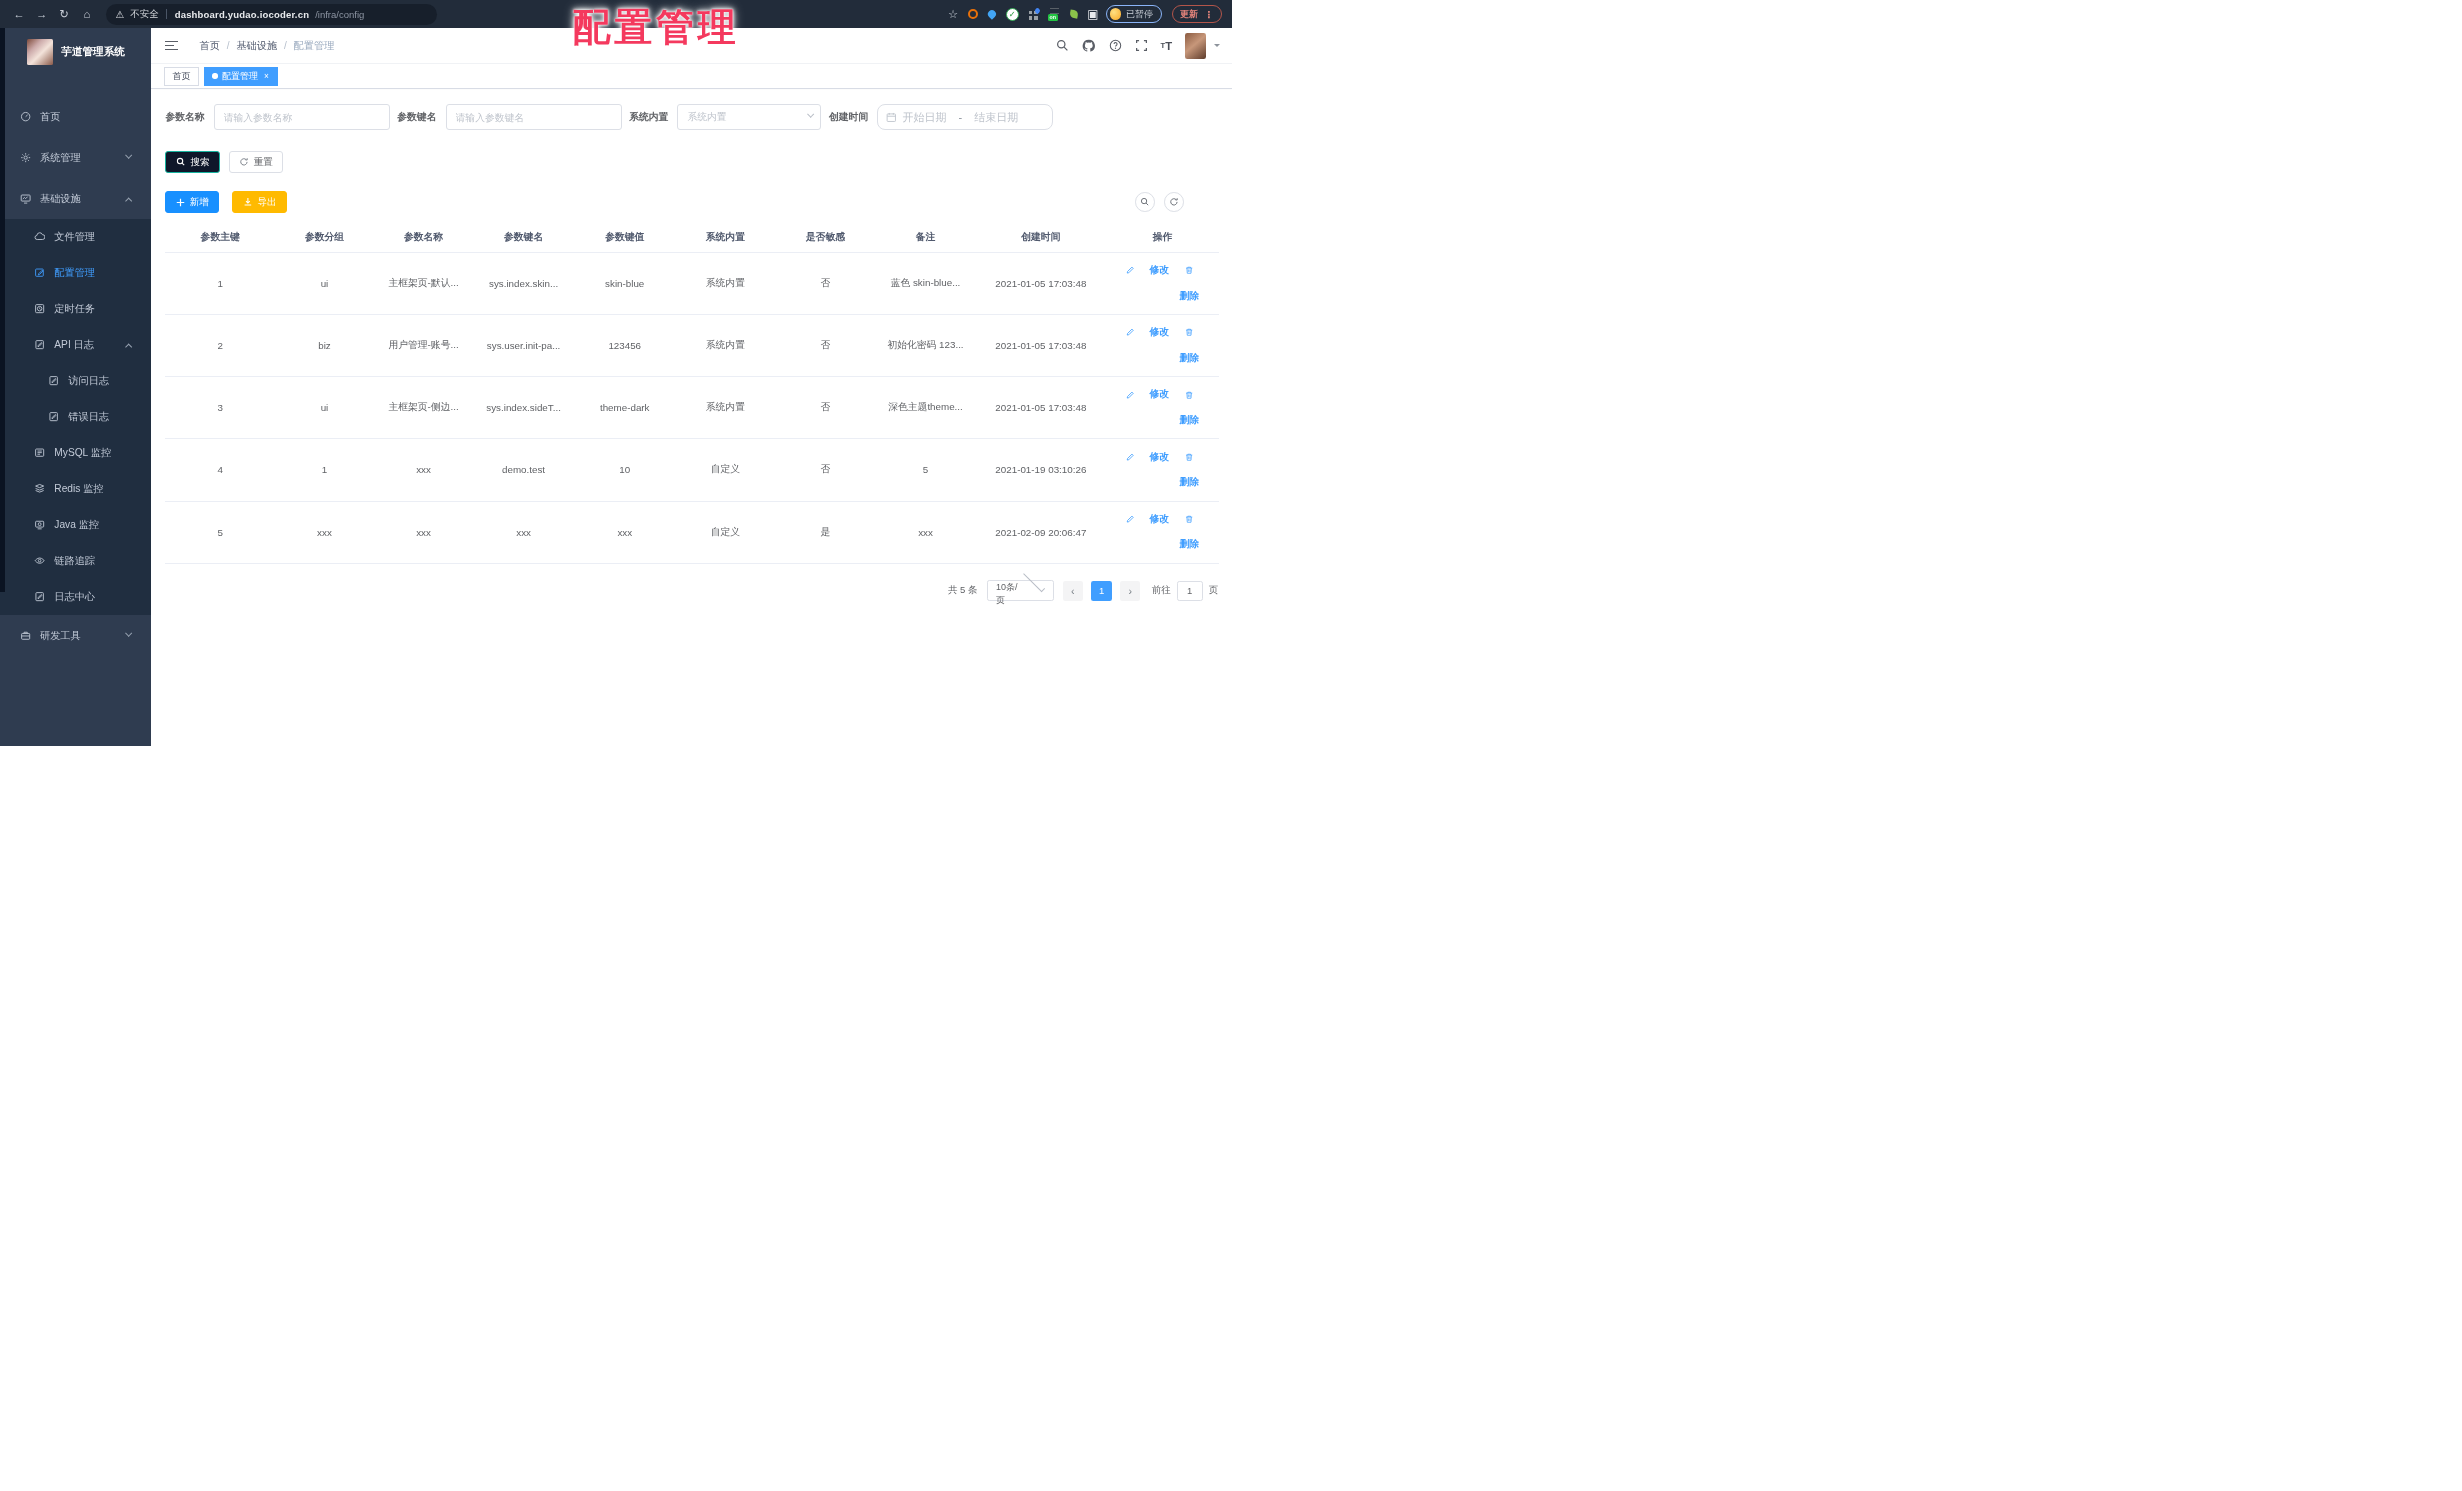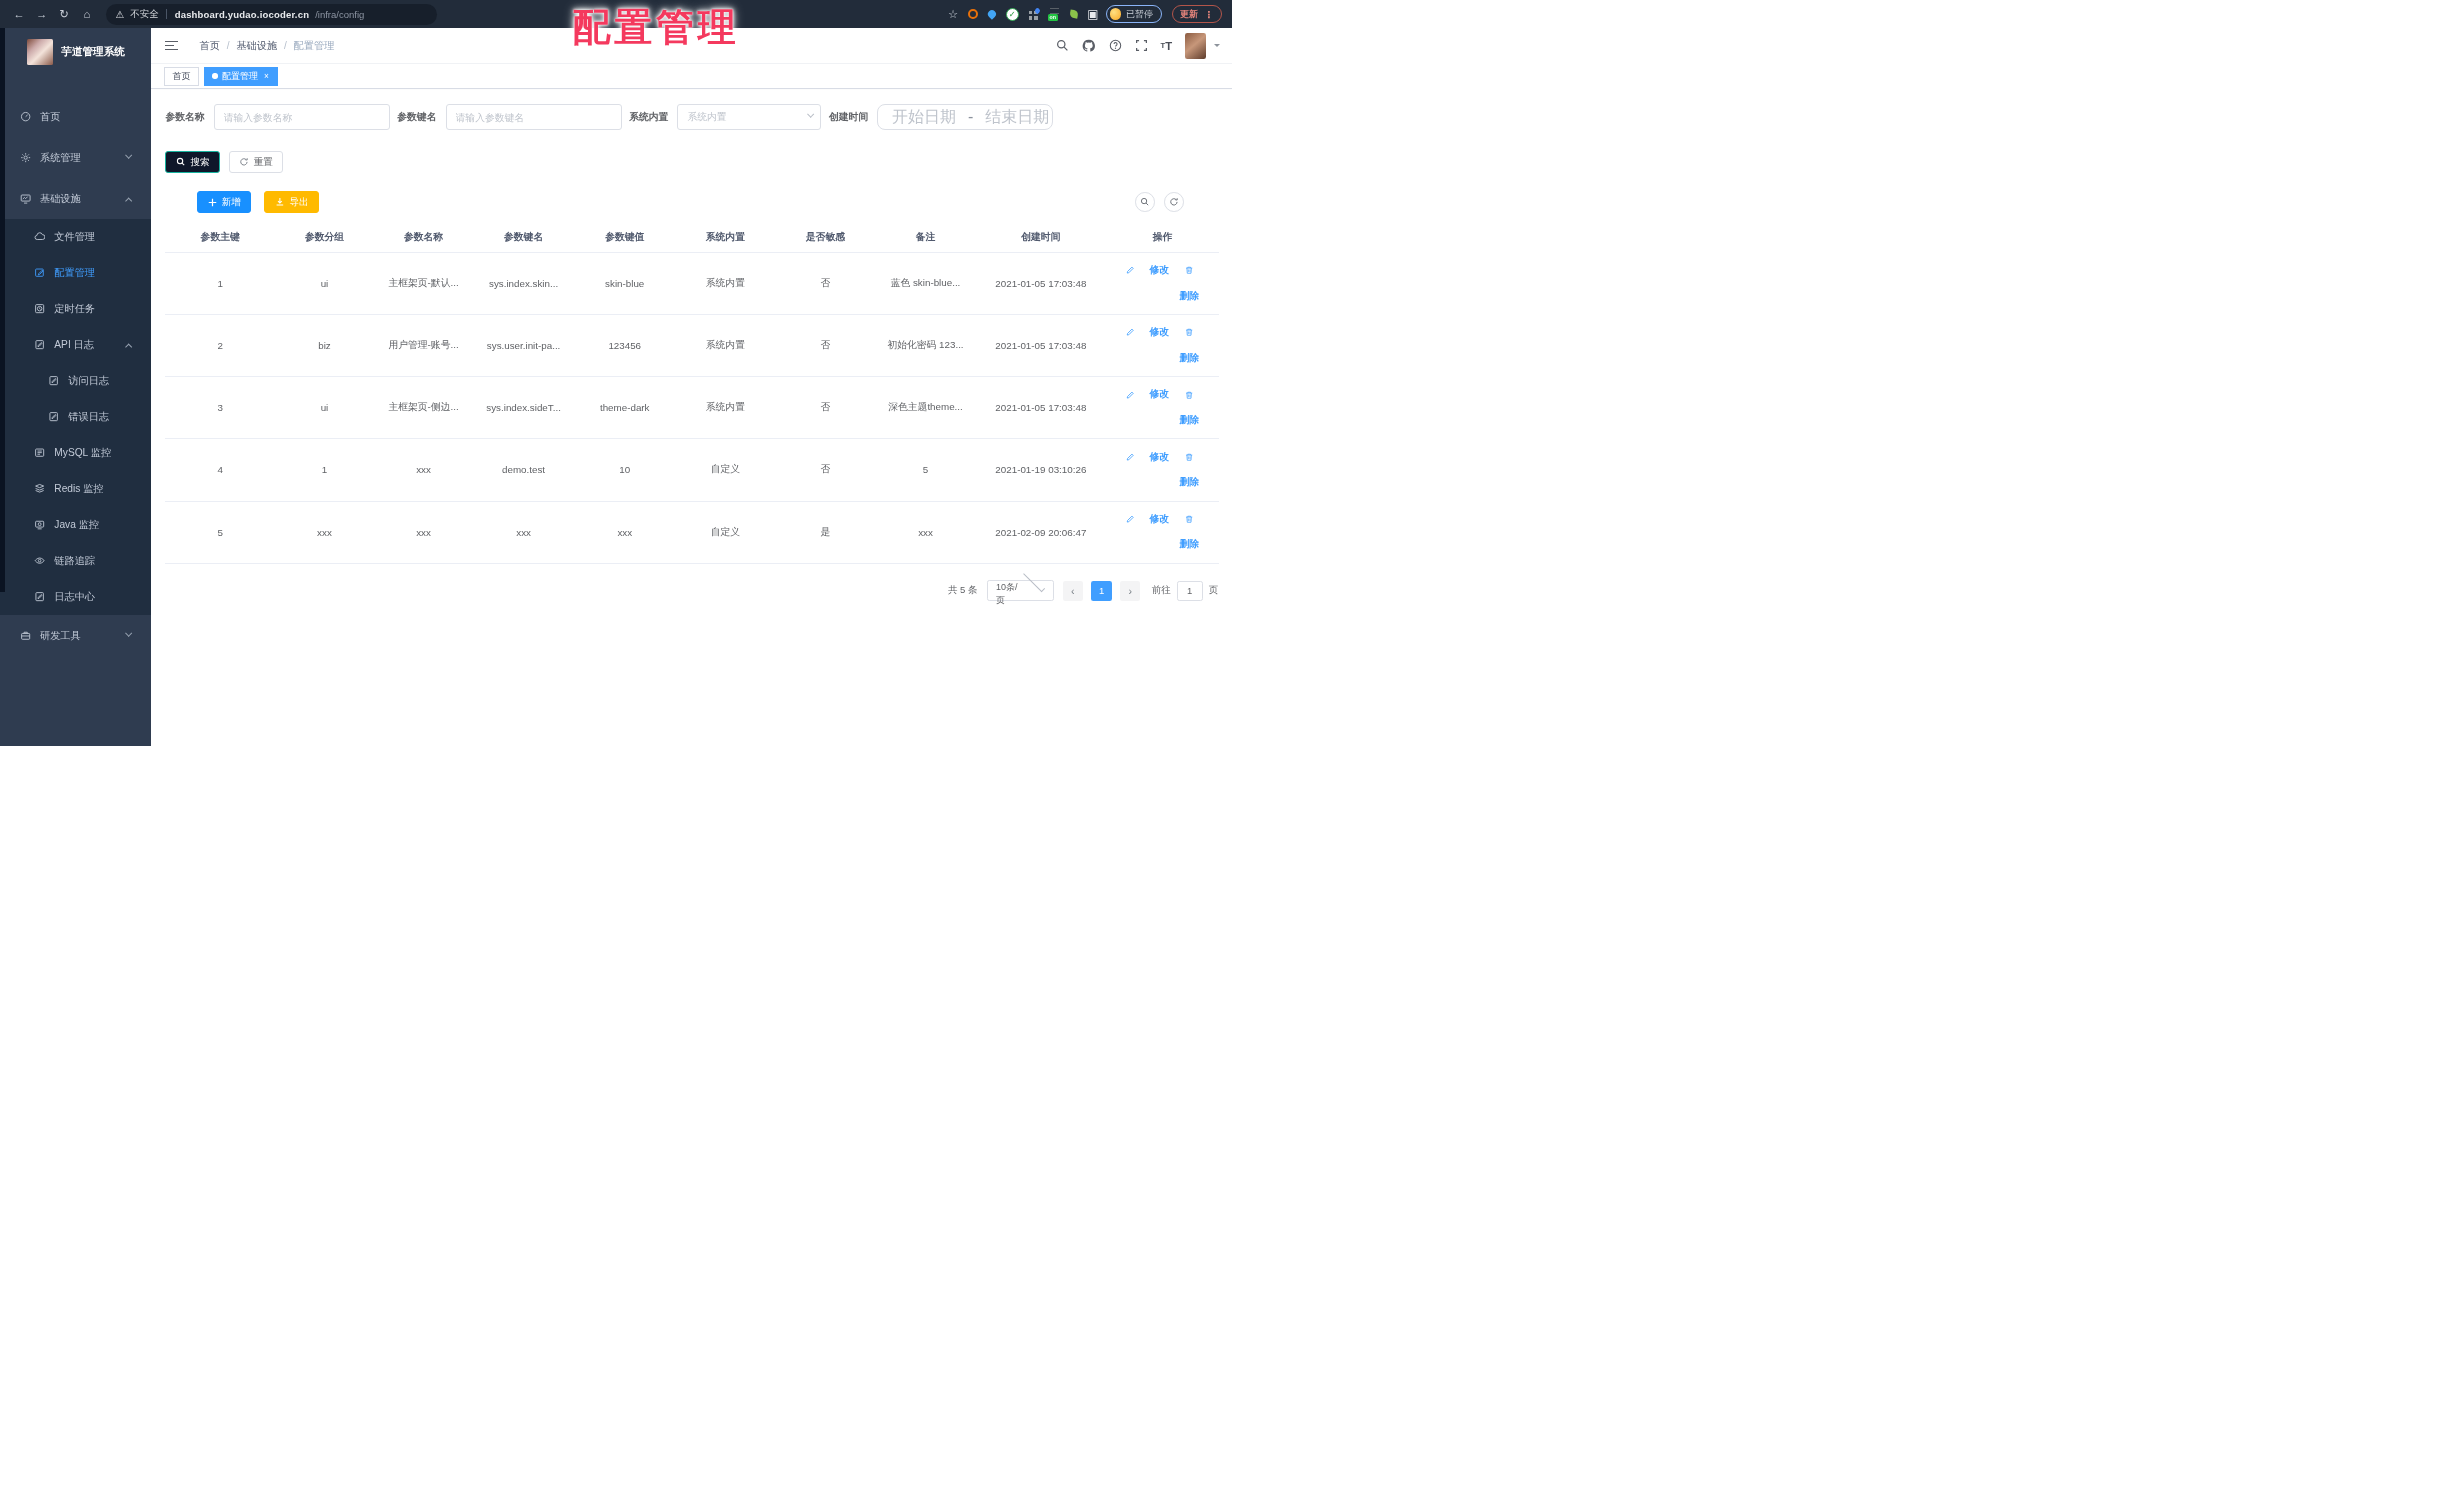--- a/index.html
+++ b/index.html
@@ -91,29 +91,29 @@
   .content { padding:15px 13px 0 14.4px; flex:1; position:relative; }
 
   
   .filter-row { display:flex; align-items:center; gap:7.6px; flex-wrap:nowrap; }
   .f-label { font-size:9.8px; font-weight:bold; color:#606266; white-space:nowrap; margin-right:1.5px; }
   .f-input { height:26px; border:0.8px solid #dcdfe6; border-radius:3px; padding:0 9px; font-size:9.8px; color:#606266; width:176px; outline:none; font-family:inherit; }
   .f-input::placeholder { color:#bfc4cc; }
   .f-select { height:26px; border:0.8px solid #dcdfe6; border-radius:3px; padding:0 7.6px 0 9px; font-size:9.8px; color:#bfc4cc; width:144px; display:flex; align-items:center; cursor:pointer; }
   .f-select .ph { flex:1; }
   .sel-caret { width:5.3px; height:5.3px; border-right:1px solid #b8bdc6; border-bottom:1px solid #b8bdc6; transform:rotate(45deg) translate(-1.5px,-1.5px); }
-  .f-date { height:26px; border:0.8px solid #dcdfe6; border-radius:8px; padding:0 7.6px; font-size:16px; width:176px; display:flex; align-items:center; gap:6px; color:#bfc4cc; cursor:pointer; }
+  .f-date { height:26px; border:0.8px solid #dcdfe6; border-radius:8px; padding:0 7.6px; font-size:11px; width:176px; display:flex; align-items:center; gap:6px; color:#bfc4cc; cursor:pointer; }
   .f-date .dsep { color:#8a919c; flex:0 0 auto; padding:0 6px; }
   .f-date span { white-space:nowrap; }
 
   
   .btn { height:22px; border-radius:3px; border:0.8px solid transparent; display:inline-flex; align-items:center; gap:4.5px; padding:0 9.8px; font-size:9.5px; cursor:pointer; font-family:inherit; }
   .btn-search { background:#0f172a; border-color:#17b4a0; color:#fff; }
   .btn-reset { background:#fff; border-color:#dcdfe6; color:#606266; }
-  .btn-add { background:#1890ff; border-color:#1890ff; color:#fff;margin-left:32px; }
+  .btn-add { background:#1890ff; border-color:#1890ff; color:#fff; }
   .btn-export { background:#ffba00; border-color:#ffba00; color:#fff; }
   .btn-row1 { margin-top:21px; display:flex; gap:8.3px; }
   .btn-row2 { margin-top:18px; display:flex; gap:13px; align-items:center; }
   .right-circles { margin-left:auto; display:flex; gap:9.8px; margin-right:35px; }
   .circ { width:19.7px; height:19.7px; border-radius:50%; border:0.8px solid #dcdfe6; display:flex; align-items:center; justify-content:center; color:#6b7077; cursor:pointer; background:#fff; }
 
   
   table.tbl { width:100%; border-collapse:collapse; table-layout:fixed; margin-top:12px; }
   .tbl th { font-size:9.8px; font-weight:bold; color:#515a6e; padding:6px 3px 7.6px; text-align:center; border-bottom:0.8px solid #ebeef5; white-space:nowrap; overflow:hidden; }
   .tbl td { font-size:9.8px; color:#606266; text-align:center; padding:11.3px 3px; border-bottom:0.8px solid #ebeef5; white-space:nowrap; overflow:hidden; }

